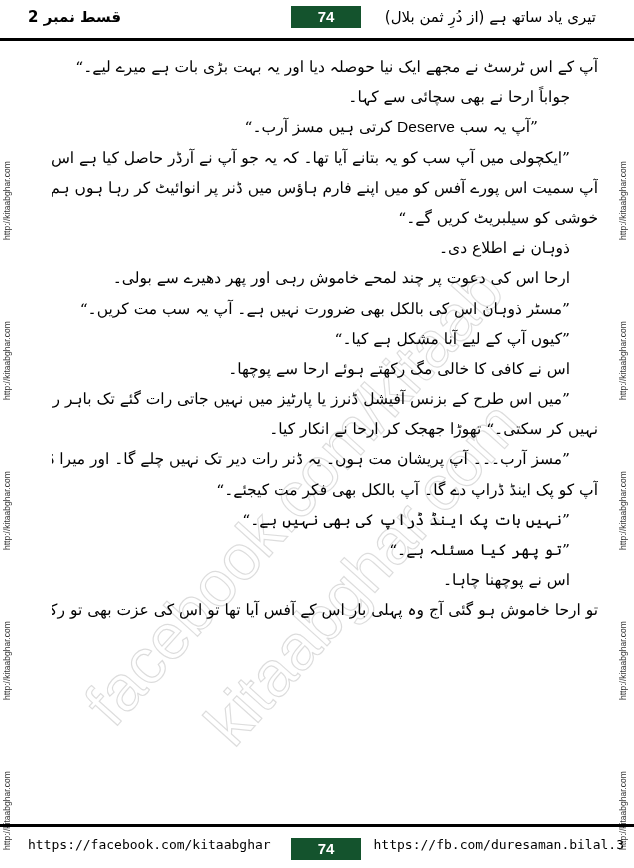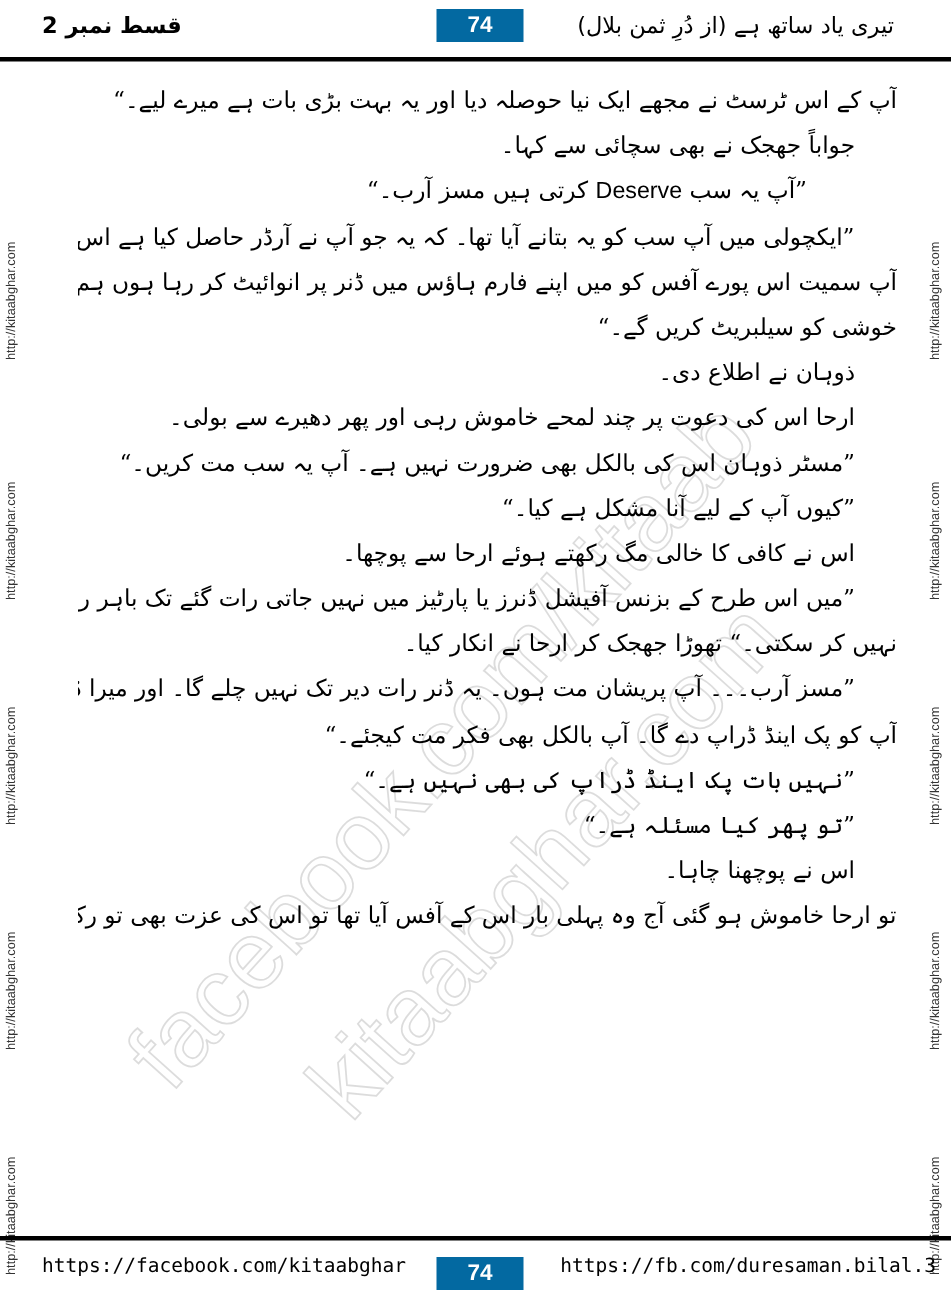--- a/index.html
+++ b/index.html
@@ -1,20 +1,20 @@
 <!DOCTYPE html>
 <html><head>
 <meta charset="utf-8">
 <style>
   html, body { margin:0; padding:0; background:#fff; }
   body { width:634px; height:868px; position:relative; overflow:hidden; font-family:"DejaVu Sans", sans-serif; color:#000; }
   .header { position:absolute; left:0; top:0; width:634px; height:38px; }
   .h-title { position:absolute; right:38px; top:8px; font-size:15px; direction:rtl; font-weight:normal; }
   .h-episode { position:absolute; left:28px; top:8px; font-size:15px; direction:rtl; font-weight:bold; }
-  .pnum { position:absolute; background:#0369a1; color:#fff; font-family:"Liberation Sans", sans-serif; font-weight:bold; font-size:15px; text-align:center; line-height:22px; width:58px; height:22px; }
+  .pnum { position:absolute; background:#14532d; color:#fff; font-family:"Liberation Sans", sans-serif; font-weight:bold; font-size:15px; text-align:center; line-height:22px; width:70px; height:22px; }
   .pnum.top { left:291px; top:6px; }
   .rule-top { position:absolute; left:0; top:38px; width:634px; height:3px; background:#000; }
   .rule-bot { position:absolute; left:0; top:824px; width:634px; height:3px; background:#000; }
   .side { position:absolute; top:60px; height:770px; width:14px; }
   .side.left { left:2px; }
   .side.right { right:2px; }
   .side span { position:absolute; left:0; font-family:"Liberation Sans", sans-serif; font-size:8.5px; color:#333; white-space:nowrap; transform-origin:0 0; transform:rotate(-90deg); }
   .content { position:absolute; left:36px; right:36px; top:52px; direction:rtl; font-family:"DejaVu Serif", serif; font-size:15.5px; }
   .line { height:30.2px; line-height:30.2px; white-space:nowrap; overflow:hidden;margin-left:16px; }
   .line.indent { padding-right:28px; }
@@ -52,21 +52,21 @@
   <span style="top:790px">http://kitaabghar.com</span>
 </div>
 
 <div class="watermark">
   <span style="left:10px; top:360px">facebook.com/kitaab</span>
   <span style="left:130px; top:380px">kitaabghar.com</span>
 </div>
 
 <div class="content">
   <div class="line">آپ کے اس ٹرسٹ نے مجھے ایک نیا حوصلہ دیا اور یہ بہت بڑی بات ہے میرے لیے۔“</div>
-  <div class="line indent">جواباً جھجک نے بھی سچائی سے کہا۔</div>
+  <div class="line indent">جواباً ارحا نے بھی سچائی سے کہا۔</div>
   <div class="line indent2"><span>”آپ یہ سب</span> <span class="en">Deserve</span> <span>کرتی ہیں مسز آرب۔“</span></div>
   <div class="line indent">”ایکچولی میں آپ سب کو یہ بتانے آیا تھا۔ کہ یہ جو آپ نے آرڈر حاصل کیا ہے اس خوشی میں</div>
   <div class="line">آپ سمیت اس پورے آفس کو میں اپنے فارم ہاؤس میں ڈنر پر انوائیٹ کر رہا ہوں ہم سب مل کر اس</div>
   <div class="line">خوشی کو سیلبریٹ کریں گے۔“</div>
   <div class="line indent">ذوہان نے اطلاع دی۔</div>
   <div class="line indent">ارحا اس کی دعوت پر چند لمحے خاموش رہی اور پھر دھیرے سے بولی۔</div>
   <div class="line indent">”مسٹر ذوہان اس کی بالکل بھی ضرورت نہیں ہے۔ آپ یہ سب مت کریں۔“</div>
   <div class="line indent">”کیوں آپ کے لیے آنا مشکل ہے کیا۔“</div>
   <div class="line indent">اس نے کافی کا خالی مگ رکھتے ہوئے ارحا سے پوچھا۔</div>
   <div class="line indent">”میں اس طرح کے بزنس آفیشل ڈنرز یا پارٹیز میں نہیں جاتی رات گئے تک باہر رہنا میں افورڈ</div>

